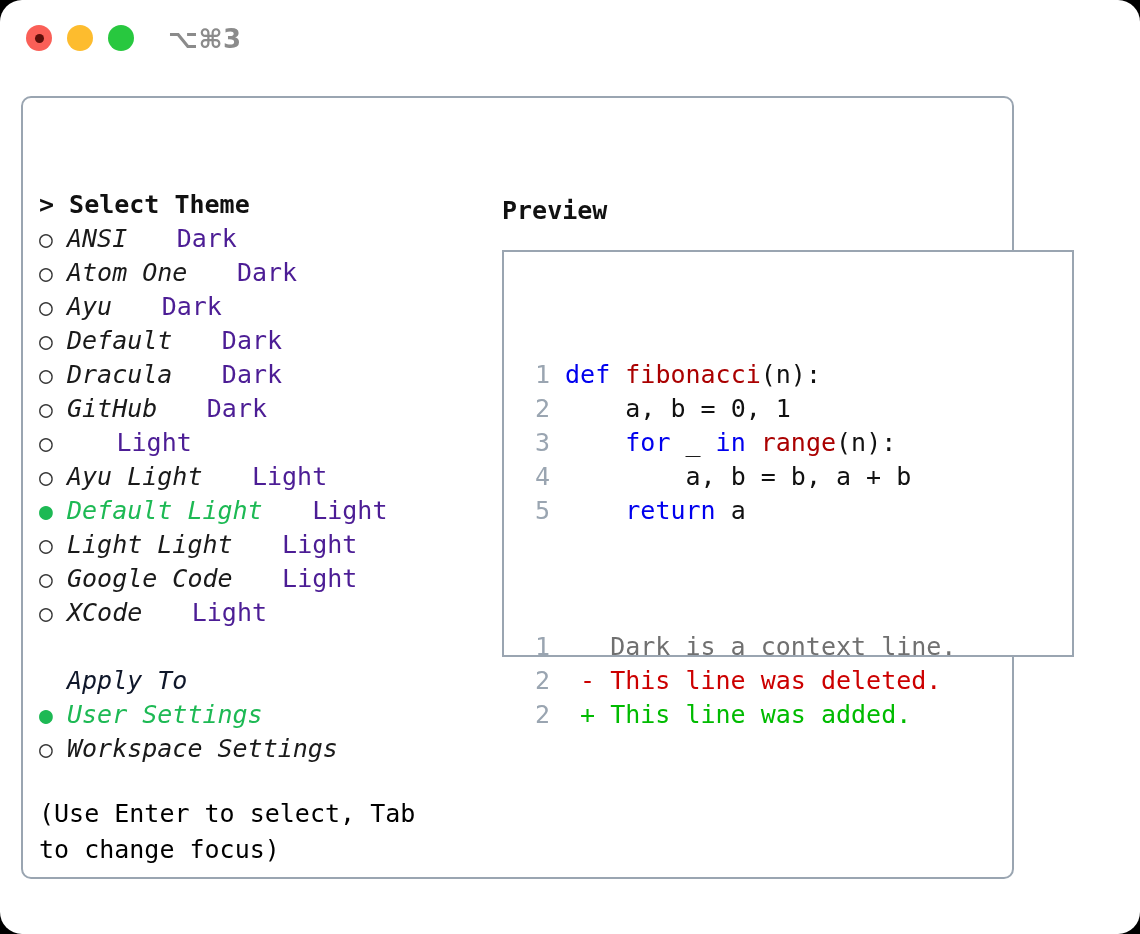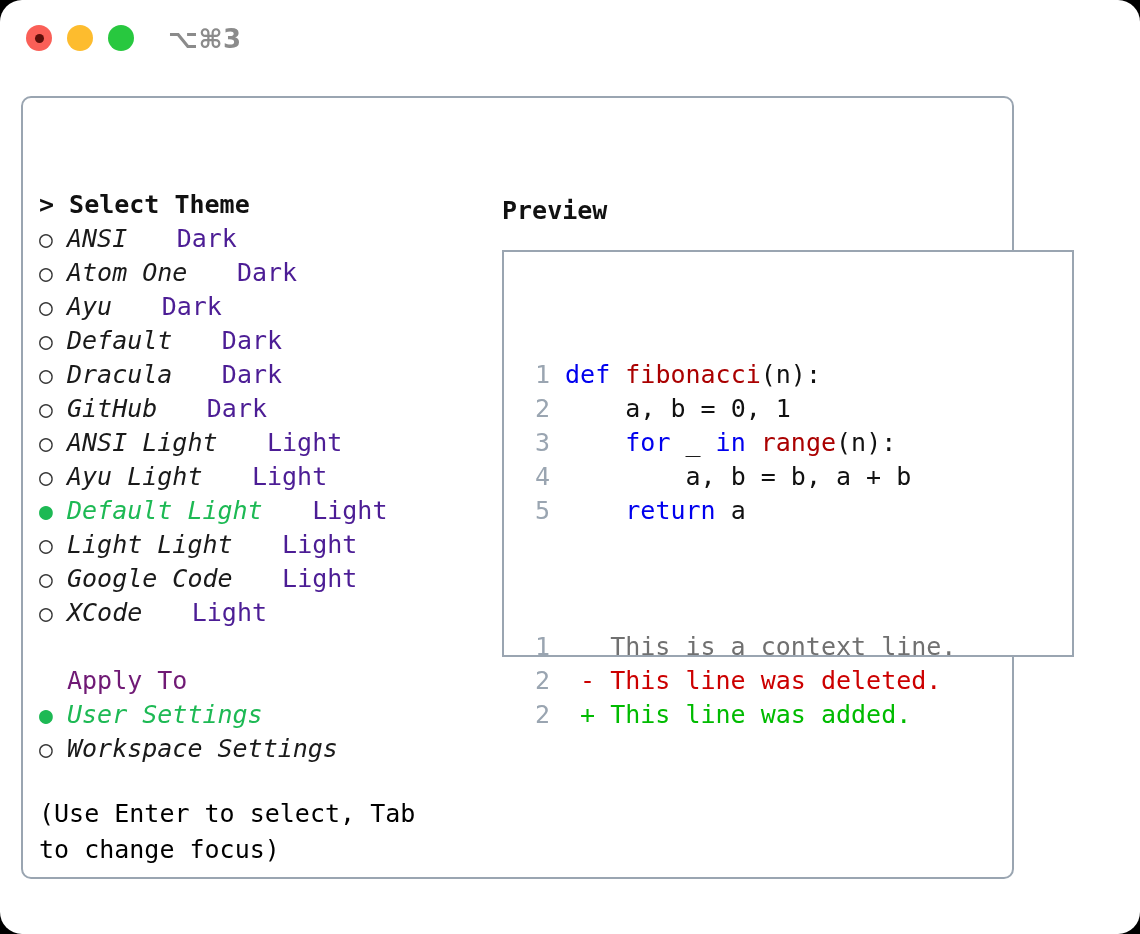--- a/index.html
+++ b/index.html
@@ -109,23 +109,24 @@
     font-size: 25px;
     line-height: 34px;
     font-weight: bold;
     color: #111111;
     white-space: pre;
     margin-top: 42px;
   }
   .section-label {
     font-size: 25px;
     line-height: 34px;
-    color: #701a75;
+    color: #0f172a;
     white-space: pre;
     padding-left: 28px;
+    font-style: italic;
   }
 
   .opt-list { margin: 0; padding: 0; }
 
   .opt-row {
     display: flex;
     align-items: baseline;
     font-size: 25px;
     line-height: 34px;
     white-space: pre;
@@ -222,21 +223,21 @@
 
         <div class="heading">&gt; Select Theme</div>
 
         <div class="opt-list" id="theme-list">
             <div class="opt-row"><span class="bullet">○</span><span class="opt-label">ANSI</span><span class="opt-tag">Dark</span></div>
             <div class="opt-row"><span class="bullet">○</span><span class="opt-label">Atom One</span><span class="opt-tag">Dark</span></div>
             <div class="opt-row"><span class="bullet">○</span><span class="opt-label">Ayu</span><span class="opt-tag">Dark</span></div>
             <div class="opt-row"><span class="bullet">○</span><span class="opt-label">Default</span><span class="opt-tag">Dark</span></div>
             <div class="opt-row"><span class="bullet">○</span><span class="opt-label">Dracula</span><span class="opt-tag">Dark</span></div>
             <div class="opt-row"><span class="bullet">○</span><span class="opt-label">GitHub</span><span class="opt-tag">Dark</span></div>
-            <div class="opt-row"><span class="bullet">○</span><span class="opt-label">ANSI Light</span><span class="opt-tag">Light</span></div>
+            <div class="opt-row"><span class="bullet">○</span><span class="opt-tag">Light</span></div>
             <div class="opt-row"><span class="bullet">○</span><span class="opt-label">Ayu Light</span><span class="opt-tag">Light</span></div>
             <div class="opt-row selected"><span class="bullet">●</span><span class="opt-label">Default Light</span><span class="opt-tag">Light</span></div>
             <div class="opt-row"><span class="bullet">○</span><span class="opt-label">Light Light</span><span class="opt-tag">Light</span></div>
             <div class="opt-row"><span class="bullet">○</span><span class="opt-label">Google Code</span><span class="opt-tag">Light</span></div>
             <div class="opt-row"><span class="bullet">○</span><span class="opt-label">XCode</span><span class="opt-tag">Light</span></div>
           </div>
 
         <div class="spacer-sm"></div>
 
         <div class="section-label">Apply To</div>
@@ -250,20 +251,20 @@
 
         <div class="hint">(Use Enter to select, Tab to change focus)</div>
       </div>
 
       <div class="right-col">
         <div class="preview-title">Preview</div>
 
         <div class="preview-box">
           <div class="code">
             <div id="code-lines"><div class="code-line"><span class="ln">1</span><span> </span><span class="tok-kw">def </span><span class="tok-fn">fibonacci</span><span class="tok-txt">(n):</span></div><div class="code-line"><span class="ln">2</span><span> </span><span class="tok-txt">    a, b = 0, 1</span></div><div class="code-line"><span class="ln">3</span><span> </span><span class="tok-txt">    </span><span class="tok-kw">for</span><span class="tok-txt"> _ </span><span class="tok-kw">in</span><span class="tok-txt"> </span><span class="tok-fn">range</span><span class="tok-txt">(n):</span></div><div class="code-line"><span class="ln">4</span><span> </span><span class="tok-txt">        a, b = b, a + b</span></div><div class="code-line"><span class="ln">5</span><span> </span><span class="tok-txt">    </span><span class="tok-kw">return</span><span class="tok-txt"> a</span></div></div>
-            <div class="diff" id="diff-lines"><div class="code-line"><span class="ln">1</span><span class="diff-ctx">    This is a context line.</span></div><div class="code-line"><span class="ln">2</span><span class="diff-del">  - This line was deleted.</span></div><div class="code-line"><span class="ln">2</span><span class="diff-add">  + This line was added.</span></div></div>
+            <div class="diff" id="diff-lines"><div class="code-line"><span class="ln">1</span><span class="diff-ctx">    Dark is a context line.</span></div><div class="code-line"><span class="ln">2</span><span class="diff-del">  - This line was deleted.</span></div><div class="code-line"><span class="ln">2</span><span class="diff-add">  + This line was added.</span></div></div>
           </div>
         </div>
       </div>
 
     </div>
   </div>
 </div>
 
 </body></html>

